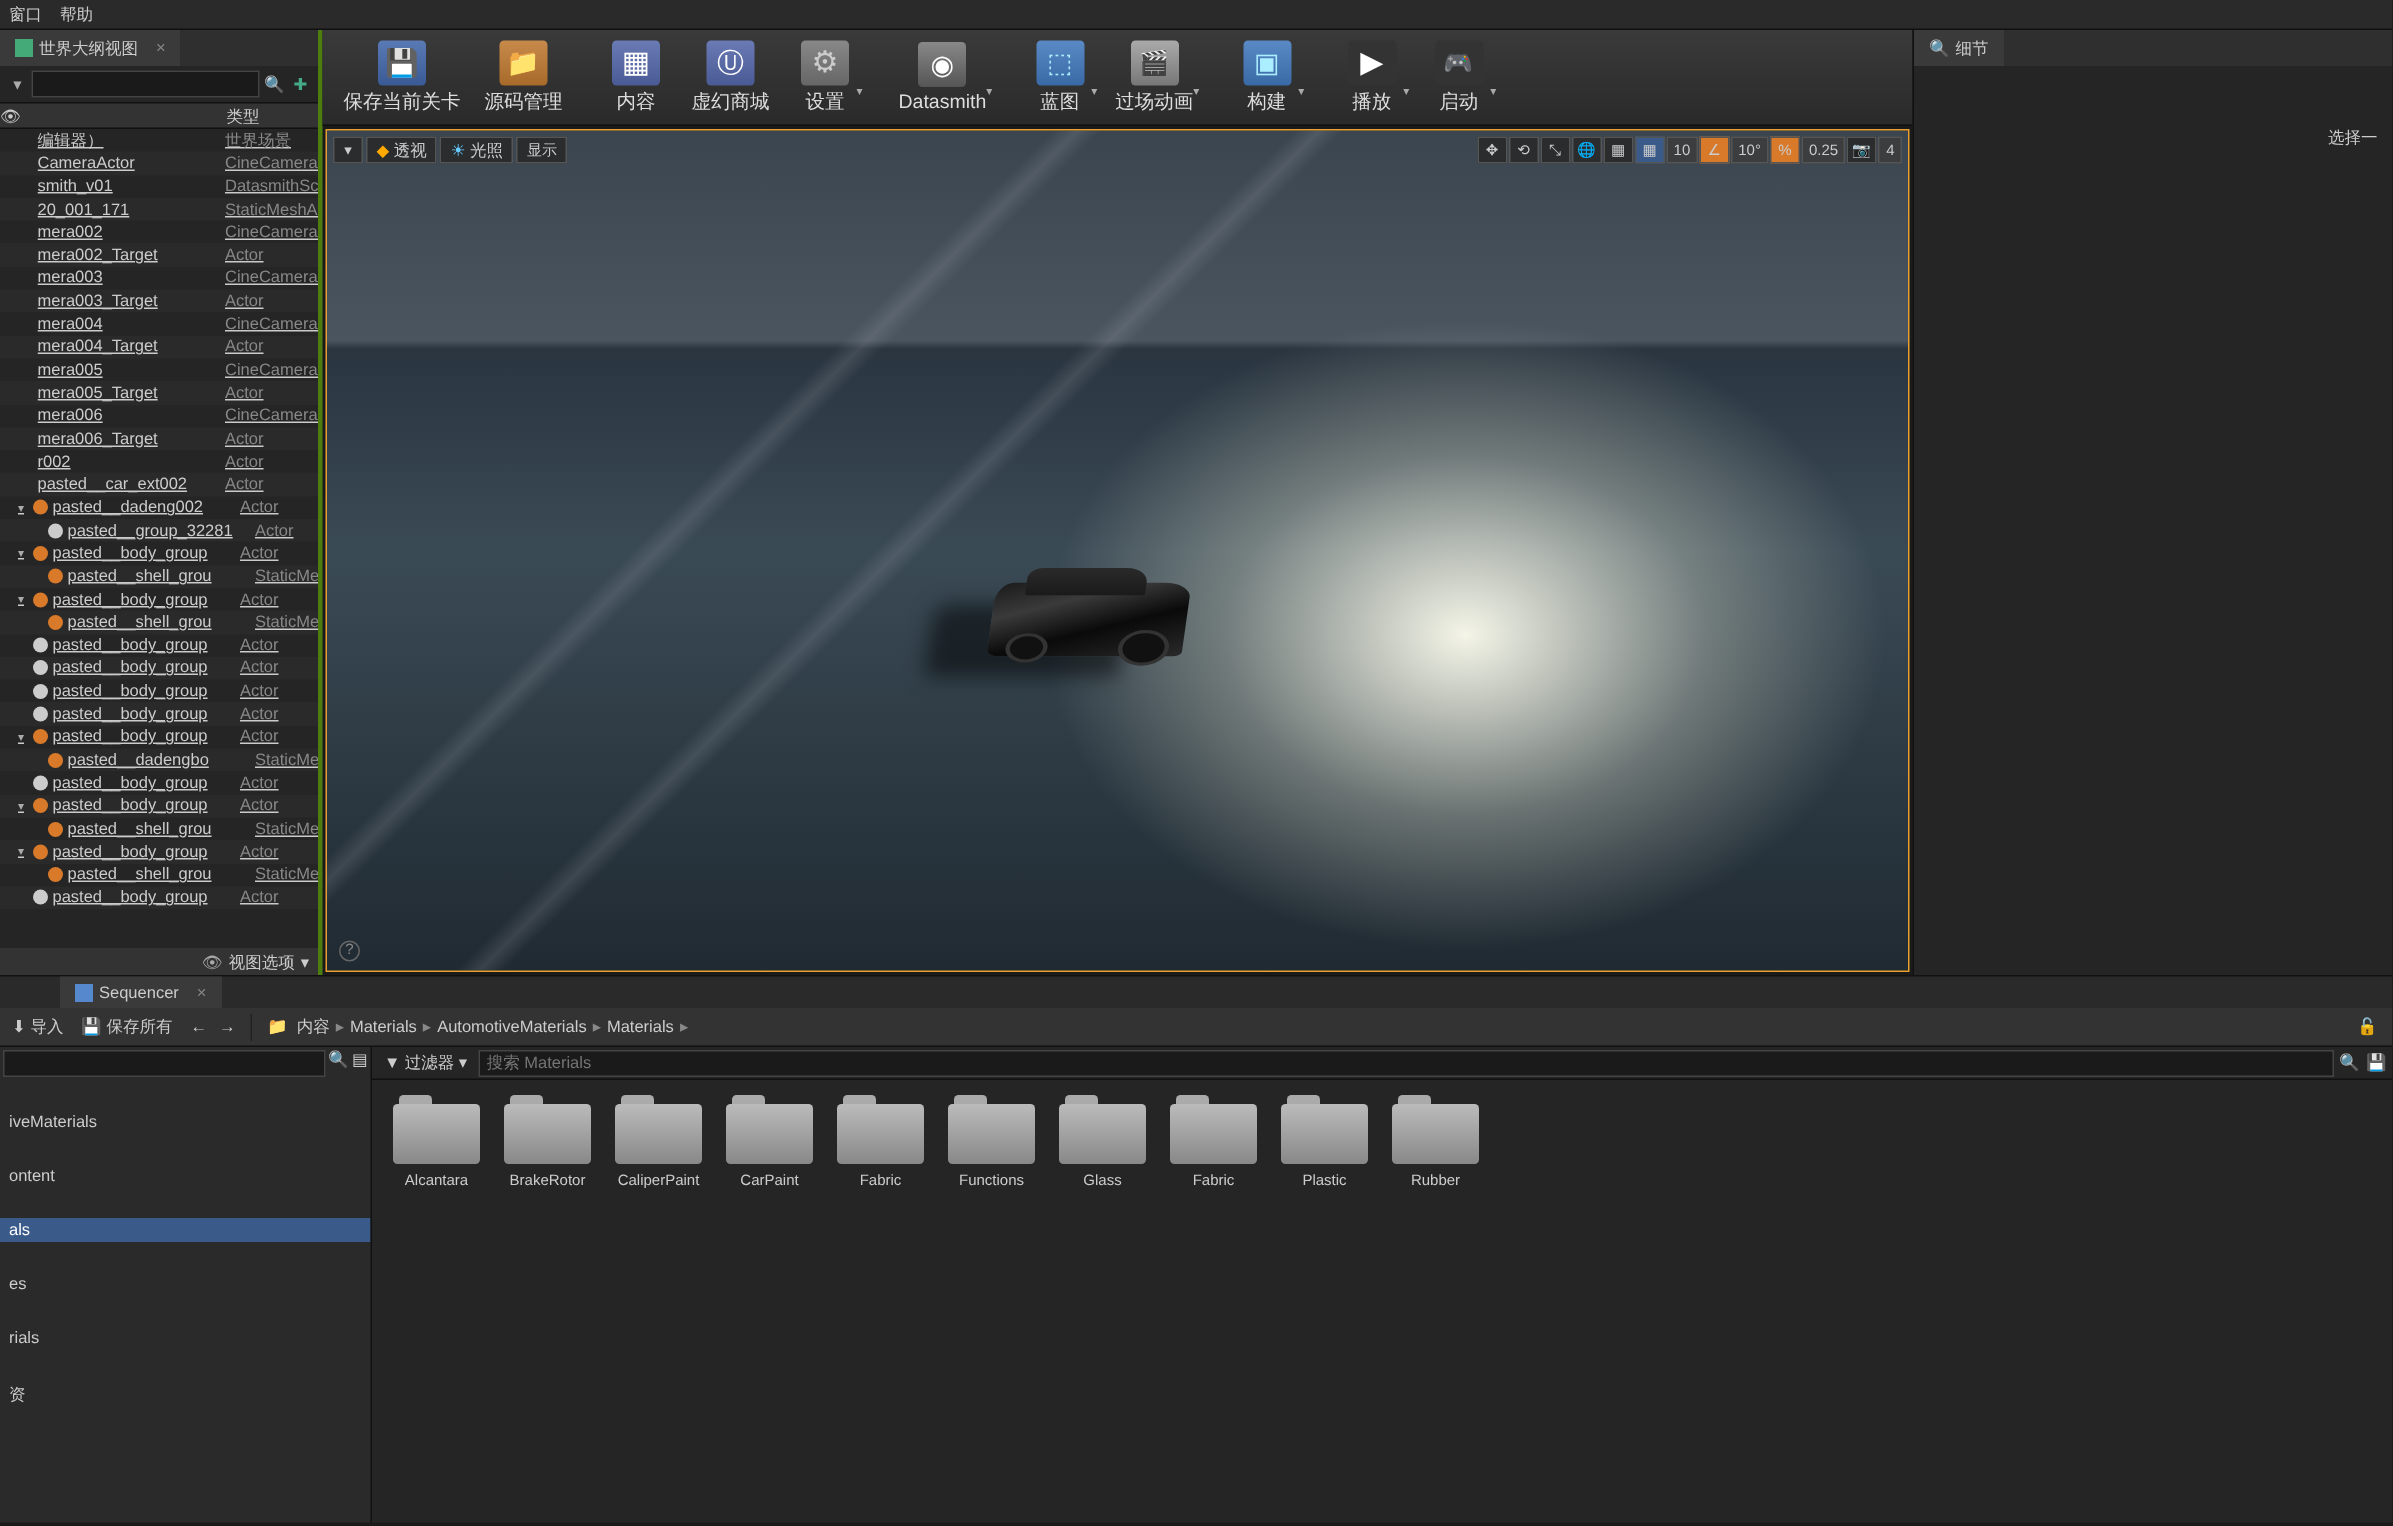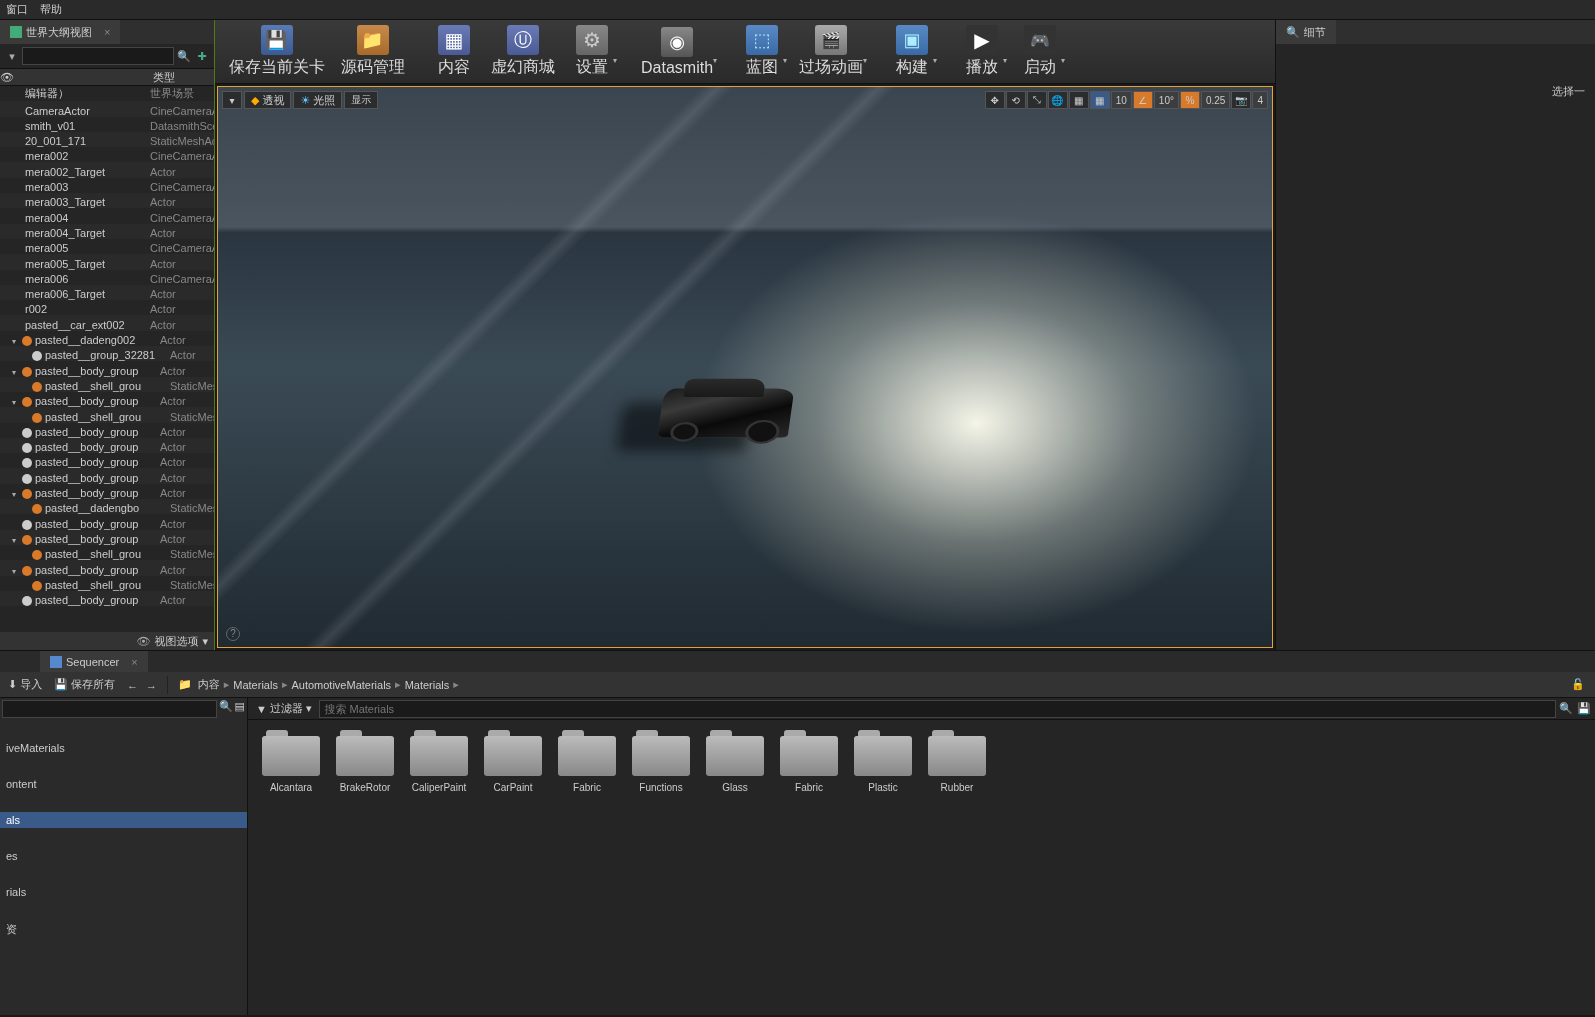--- a/index.html
+++ b/index.html
@@ -6,51 +6,51 @@
 body { background: #1a1a1a; width: 1595px; height: 1017px; overflow: hidden; }
 
 
 .menu-bar { height: 20px; background: #2a2a2a; display: flex; align-items: center; padding: 0 6px; gap: 12px; border-bottom: 1px solid #111; }
 .menu-bar span { color: #ccc; cursor: pointer; }
 
 
 .main-row { display: flex; height: 630px; }
 
 
-.outliner { width: 215px; background: #252525; display: flex; flex-direction: column; border-right: 1px solid #4d7c0f; }
+.outliner { width: 215px; background: #252525; display: flex; flex-direction: column; border-right: 3px solid #4d7c0f; }
 .tab-hdr { height: 24px; background: #2f2f2f; display: flex; align-items: center; }
 .tab { display: flex; align-items: center; gap: 4px; padding: 0 10px; height: 100%; background: #3a3a3a; }
 .tab .ic { width: 12px; height: 12px; background: #4a7; }
 .tab-x { margin-left: 8px; color: #888; cursor: pointer; }
 .search-row { display: flex; align-items: center; padding: 3px 4px; gap: 2px; }
 .search-row input { flex: 1; background: #1a1a1a; border: 1px solid #444; color:#aaa; padding: 2px 4px; height: 18px; }
 .search-row .ic-btn { width: 16px; height: 16px; display:flex;align-items:center;justify-content:center;color:#aaa;cursor:pointer; }
 .col-hdr { display: flex; background: #333; height: 18px; align-items: center; border-top:1px solid #111;border-bottom:1px solid #111; }
 .col-hdr .c1 { width: 16px; }
 .col-hdr .c2 { flex: 1; }
 .col-hdr .c3 { width: 100px; text-align: center; }
 
 .tree { flex: 1; overflow: hidden; background: #252525; }
-.tree-row { display: flex; align-items: flex-end; height: 15.3px; padding-left: 2px; }
+.tree-row { display: flex; align-items: center; height: 15.3px; padding-left: 2px; text-decoration: underline; }
 .tree-row:nth-child(even) { background: #2a2a2a; }
 .tree-row .ind { display:inline-block; }
 .tree-row .arrow { width:10px; color:#aaa; font-size:8px; display:inline-block; }
 .tree-row .dot { width:10px;height:10px;border-radius:50%;background:#ccc;margin-right:3px;display:inline-block; }
 .tree-row .dot.o { background:#d87a2a; }
 .tree-row .lbl { color:#ccc; white-space:nowrap; overflow:hidden; flex:0 0 125px; }
 .tree-row .typ { color:#888; white-space:nowrap; overflow:hidden; flex:1;}
 .view-opt { height: 18px; background:#333; display:flex;justify-content:flex-end;align-items:center;padding:0 6px;gap:4px; }
 .view-opt .eye{ color:#aaa; }
 
 
 .center { flex: 1; display:flex;flex-direction:column; }
 .toolbar { height: 64px; background: linear-gradient(#3a3a3a,#2a2a2a); display:flex; align-items:center; padding:0 8px; gap:4px; border-bottom:1px solid #111; }
 .tool-btn { display:flex;flex-direction:column;align-items:center;justify-content:center; min-width:54px; height:56px; padding:0 6px; border-radius:3px; cursor:pointer; position:relative; }
 .tool-btn .ic { width:32px;height:30px;border-radius:3px;margin-bottom:2px;display:flex;align-items:center;justify-content:center; }
-.tool-btn .lbl { font-size:16px;color:#ddd;white-space:nowrap; }
+.tool-btn .lbl { font-size:13px;color:#ddd;white-space:nowrap; }
 .tool-btn .dd { position:absolute;right:2px;bottom:15px;color:#aaa;font-size:8px; }
 .ic-save{background:linear-gradient(#5a7ab5,#3a5a95);} .ic-save::after{content:"💾";font-size:18px;}
 .ic-src{background:linear-gradient(#c88a4a,#a86a2a);} .ic-src::after{content:"📁";font-size:18px;}
 .ic-cnt{background:linear-gradient(#6a7ab5,#4a5a95);} .ic-cnt::after{content:"▦";font-size:20px;color:#fff;}
 .ic-mkt{background:linear-gradient(#6a7ab5,#4a5a95);} .ic-mkt::after{content:"Ⓤ";font-size:18px;color:#fff;}
 .ic-set{background:linear-gradient(#888,#666);} .ic-set::after{content:"⚙";font-size:20px;color:#ccc;}
 .ic-ds{background:linear-gradient(#888,#555);border-radius:50%;} .ic-ds::after{content:"◉";font-size:18px;color:#fff;}
 .ic-bp{background:linear-gradient(#5a8ac5,#3a6aa5);} .ic-bp::after{content:"⬚";font-size:18px;color:#aef;}
 .ic-cin{background:linear-gradient(#aaa,#777);} .ic-cin::after{content:"🎬";font-size:16px;}
 .ic-bld{background:linear-gradient(#5a8ac5,#3a6aa5);} .ic-bld::after{content:"▣";font-size:18px;color:#aef;}

